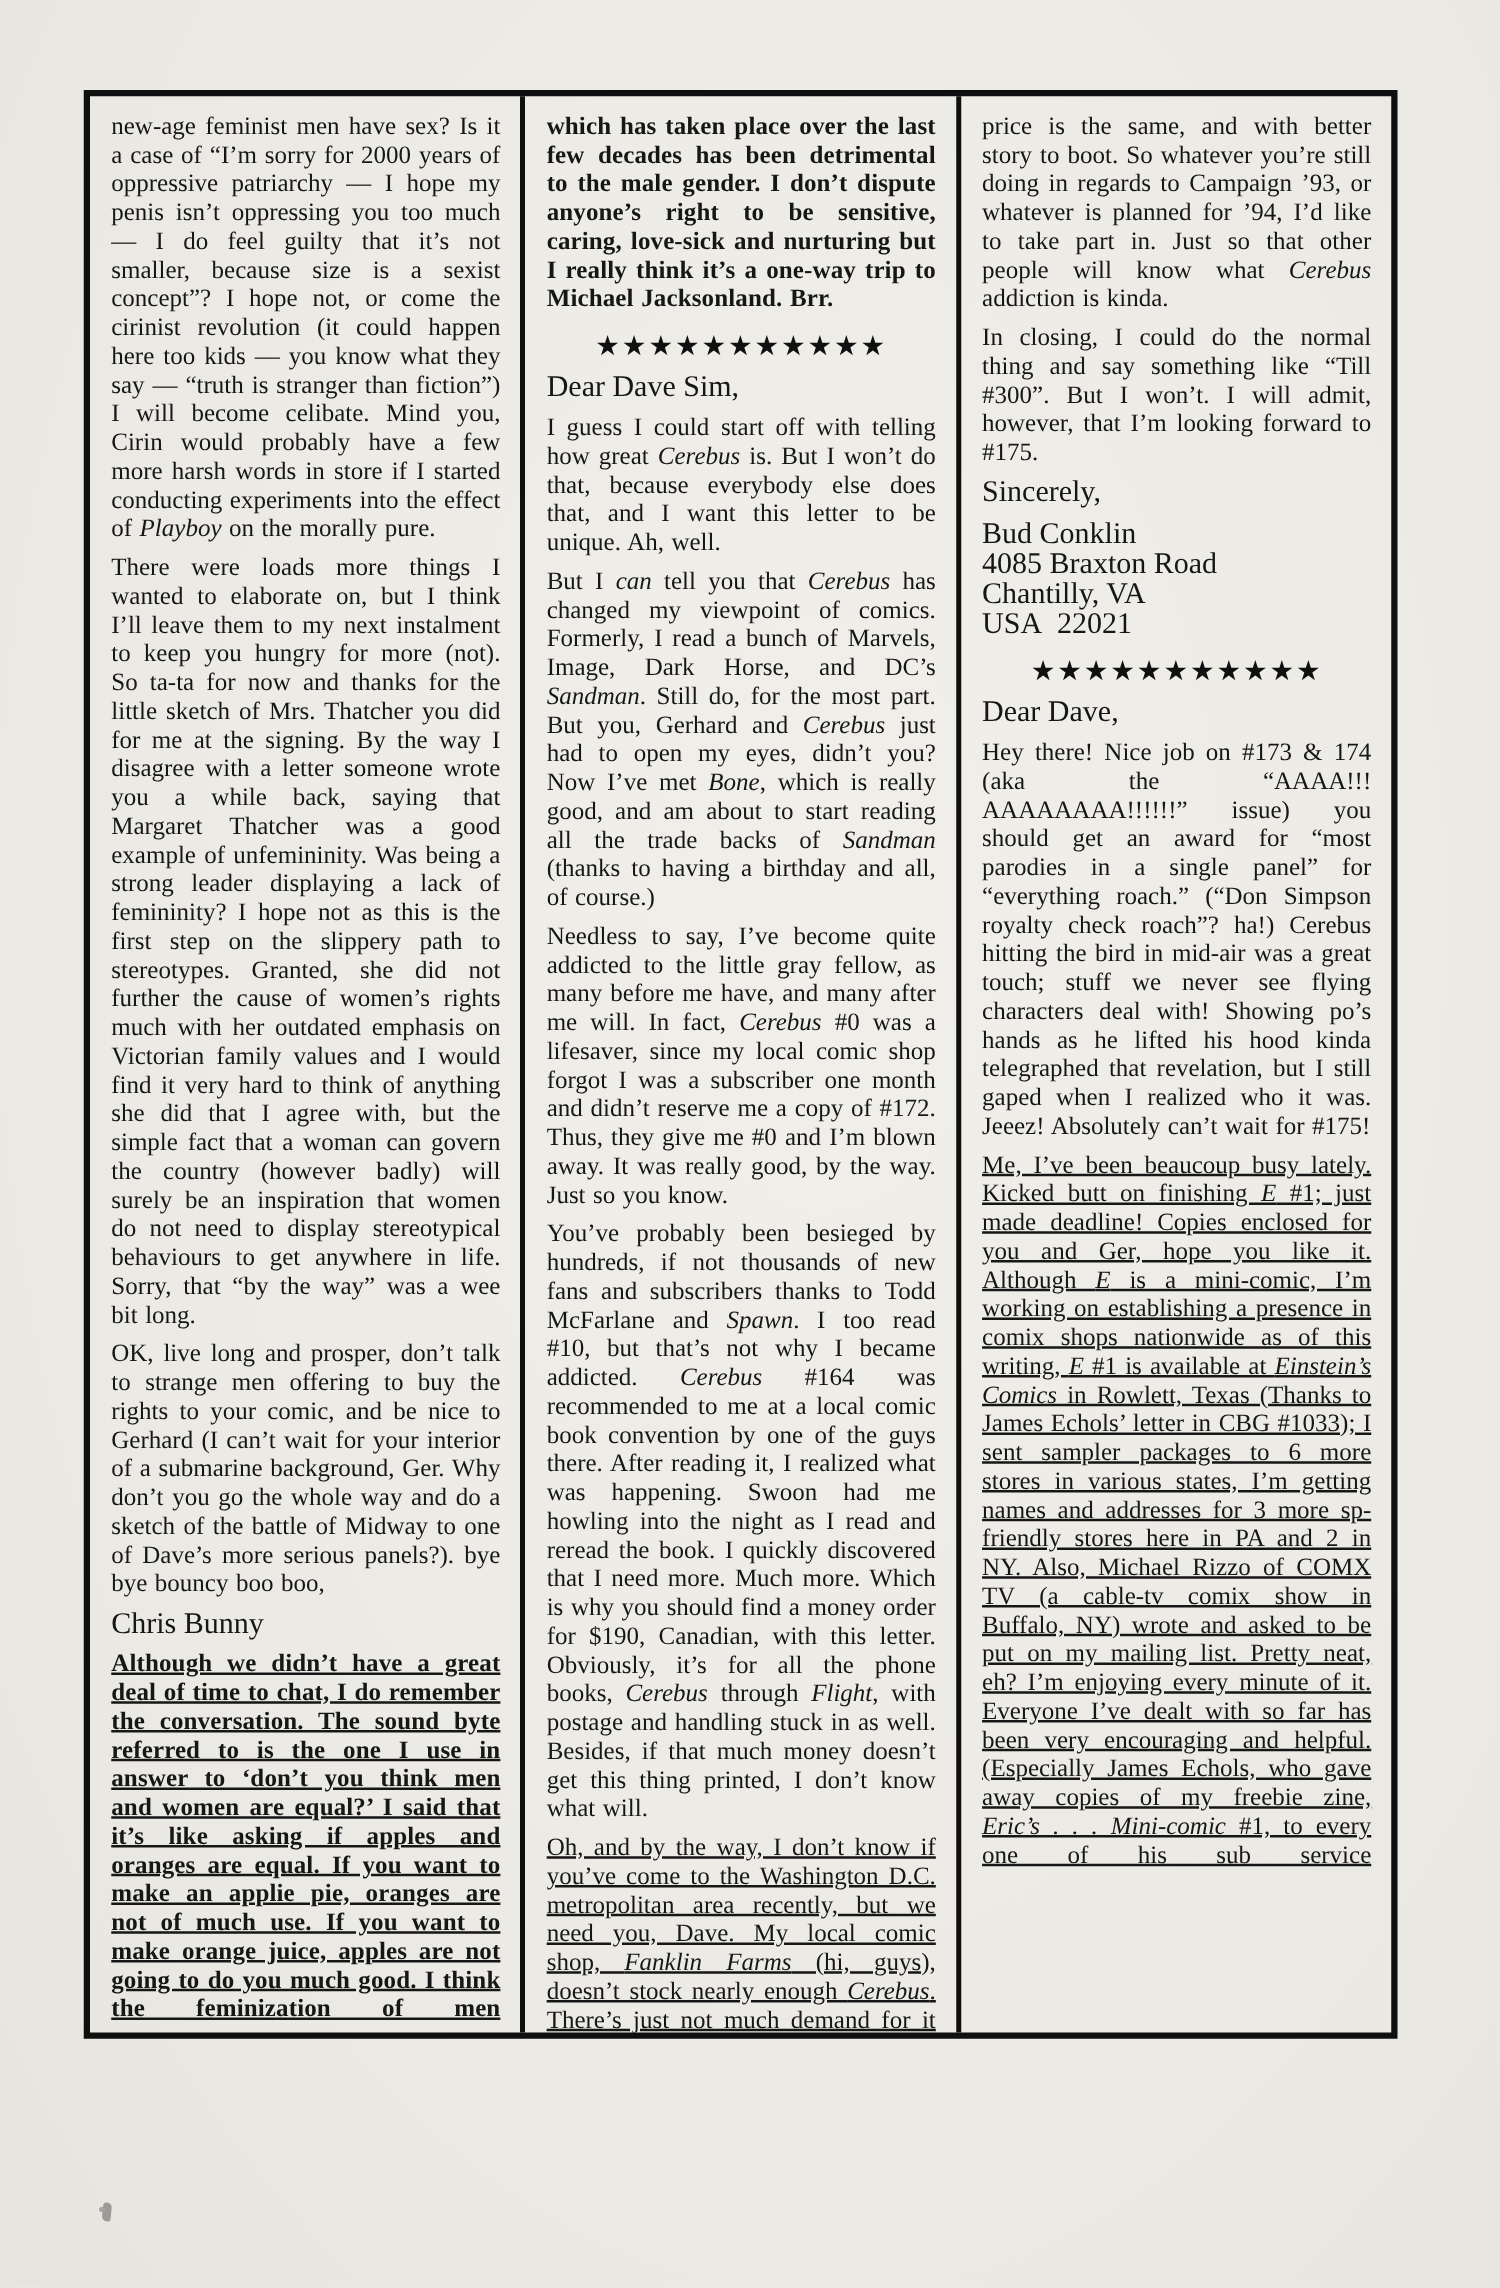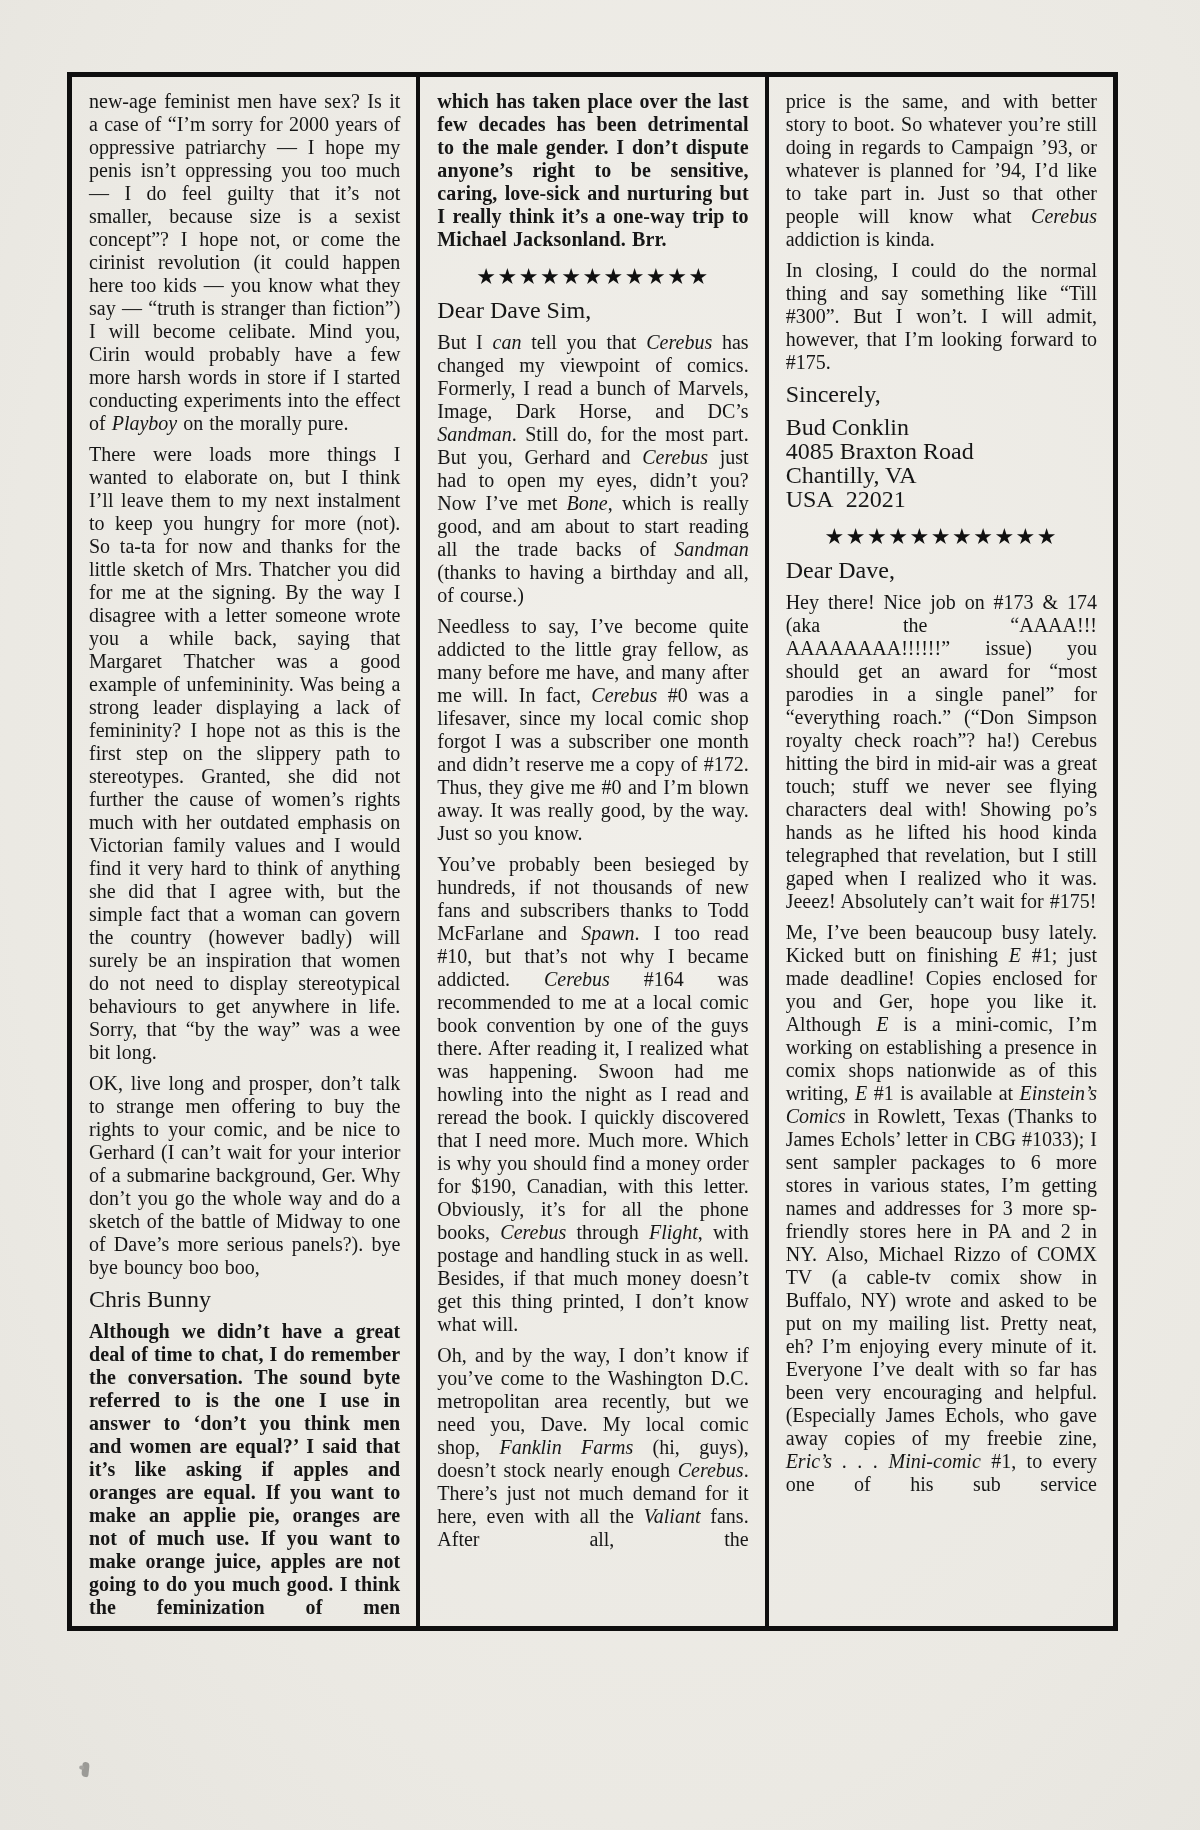--- a/index.html
+++ b/index.html
@@ -27,21 +27,21 @@
   }
   .para:first-child{margin-top:2px;}
   .sig{
     margin:9px 0;font-size:24px;line-height:23px;text-align:left;
   }
   .address{
     margin:8px 0;font-size:24px;line-height:24px;text-align:left;
   }
   .bold{font-weight:700;letter-spacing:0.1px;}
   .italic{font-style:italic;}
-  .cont{text-align-last:justify;}
+  .cont{text-align-last:justify;text-decoration:underline;}
   .stars{
     margin:14px 0 10px 0;text-align:center;font-size:22px;line-height:24px;
     letter-spacing:1.5px;color:#101010;
   }
   .scan-artifact{
     position:absolute;left:82px;top:1762px;width:7px;height:15px;
     background:#8e8d8a;border-radius:3px 4px 2px 4px;
     transform:rotate(6deg);opacity:.85;
   }
   .scan-artifact:after{
@@ -57,20 +57,21 @@
       <p class="para"><span>new-age feminist men have sex? Is it a case of “I’m sorry for 2000 years of oppressive patriarchy — I hope my penis isn’t oppressing you too much — I do feel guilty that it’s not smaller, because size is a sexist concept”? I hope not, or come the cirinist revolution (it could happen here too kids — you know what they say — “truth is stranger than fiction”) I will become celibate. Mind you, Cirin would probably have a few more harsh words in store if I started conducting experiments into the effect of </span><span class="italic">Playboy</span><span> on the morally pure.</span></p>
       <p class="para"><span>There were loads more things I wanted to elaborate on, but I think I’ll leave them to my next instalment to keep you hungry for more (not). So ta-ta for now and thanks for the little sketch of Mrs. Thatcher you did for me at the signing. By the way I disagree with a letter someone wrote you a while back, saying that Margaret Thatcher was a good example of unfemininity. Was being a strong leader displaying a lack of femininity? I hope not as this is the first step on the slippery path to stereotypes. Granted, she did not further the cause of women’s rights much with her outdated emphasis on Victorian family values and I would find it very hard to think of anything she did that I agree with, but the simple fact that a woman can govern the country (however badly) will surely be an inspiration that women do not need to display stereotypical behaviours to get anywhere in life. Sorry, that “by the way” was a wee bit long.</span></p>
       <p class="para"><span>OK, live long and prosper, don’t talk to strange men offering to buy the rights to your comic, and be nice to Gerhard (I can’t wait for your interior of a submarine background, Ger. Why don’t you go the whole way and do a sketch of the battle of Midway to one of Dave’s more serious panels?). bye bye bouncy boo boo,</span></p>
       <p class="sig"><span>Chris Bunny</span></p>
       <p class="para bold cont"><span>Although we didn’t have a great deal of time to chat, I do remember the conversation. The sound byte referred to is the one I use in answer to ‘don’t you think men and women are equal?’ I said that it’s like asking if apples and oranges are equal. If you want to make an applie pie, oranges are not of much use. If you want to make orange juice, apples are not going to do you much good. I think the feminization of men</span></p>
     </div>
   <div class="col rule">
       <p class="para bold"><span>which has taken place over the last few decades has been detrimental to the male gender. I don’t dispute anyone’s right to be sensitive, caring, love-sick and nurturing but I really think it’s a one-way trip to Michael Jacksonland. Brr.</span></p>
       <div class="stars">★★★★★★★★★★★</div>
       <p class="sig"><span>Dear Dave Sim,</span></p>
+      <p class="para"><span>I guess I could start off with telling how great </span><span class="italic">Cerebus</span><span> is. But I won’t do that, because everybody else does that, and I want this letter to be unique. Ah, well.</span></p>
       <p class="para"><span>But I </span><span class="italic">can</span><span> tell you that </span><span class="italic">Cerebus</span><span> has changed my viewpoint of comics. Formerly, I read a bunch of Marvels, Image, Dark Horse, and DC’s </span><span class="italic">Sandman</span><span>. Still do, for the most part. But you, Gerhard and </span><span class="italic">Cerebus</span><span> just had to open my eyes, didn’t you? Now I’ve met </span><span class="italic">Bone</span><span>, which is really good, and am about to start reading all the trade backs of </span><span class="italic">Sandman</span><span> (thanks to having a birthday and all, of course.)</span></p>
       <p class="para"><span>Needless to say, I’ve become quite addicted to the little gray fellow, as many before me have, and many after me will. In fact, </span><span class="italic">Cerebus</span><span> #0 was a lifesaver, since my local comic shop forgot I was a subscriber one month and didn’t reserve me a copy of #172. Thus, they give me #0 and I’m blown away. It was really good, by the way. Just so you know.</span></p>
       <p class="para"><span>You’ve probably been besieged by hundreds, if not thousands of new fans and subscribers thanks to Todd McFarlane and </span><span class="italic">Spawn</span><span>. I too read #10, but that’s not why I became addicted. </span><span class="italic">Cerebus</span><span> #164 was recommended to me at a local comic book convention by one of the guys there. After reading it, I realized what was happening. Swoon had me howling into the night as I read and reread the book. I quickly discovered that I need more. Much more. Which is why you should find a money order for $190, Canadian, with this letter. Obviously, it’s for all the phone books, </span><span class="italic">Cerebus</span><span> through </span><span class="italic">Flight</span><span>, with postage and handling stuck in as well. Besides, if that much money doesn’t get this thing printed, I don’t know what will.</span></p>
       <p class="para cont"><span>Oh, and by the way, I don’t know if you’ve come to the Washington D.C. metropolitan area recently, but we need you, Dave. My local comic shop, </span><span class="italic">Fanklin Farms</span><span> (hi, guys), doesn’t stock nearly enough </span><span class="italic">Cerebus</span><span>. There’s just not much demand for it here, even with all the </span><span class="italic">Valiant</span><span> fans. After all, the</span></p>
     </div>
   <div class="col">
       <p class="para"><span>price is the same, and with better story to boot. So whatever you’re still doing in regards to Campaign ’93, or whatever is planned for ’94, I’d like to take part in. Just so that other people will know what </span><span class="italic">Cerebus</span><span> addiction is kinda.</span></p>
       <p class="para"><span>In closing, I could do the normal thing and say something like “Till #300”. But I won’t. I will admit, however, that I’m looking forward to #175.</span></p>
       <p class="sig"><span>Sincerely,</span></p>
       <div class="address">

